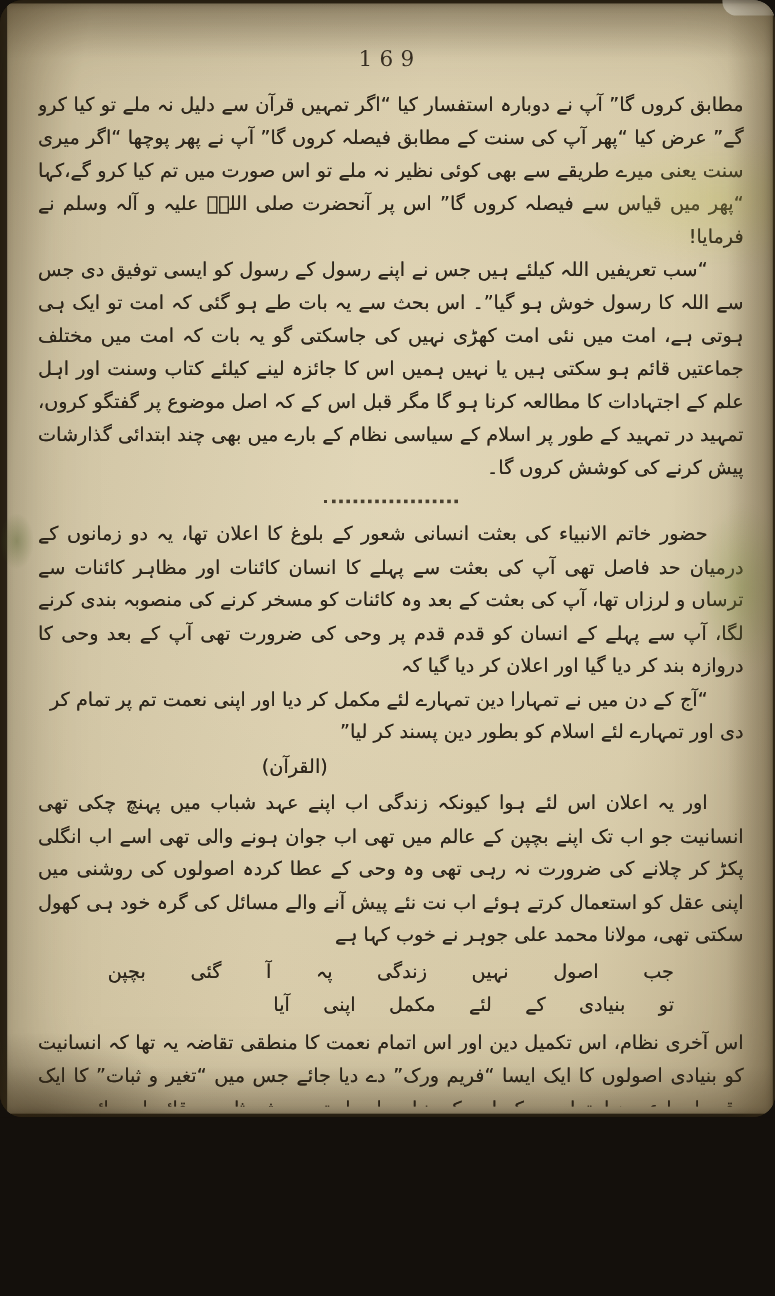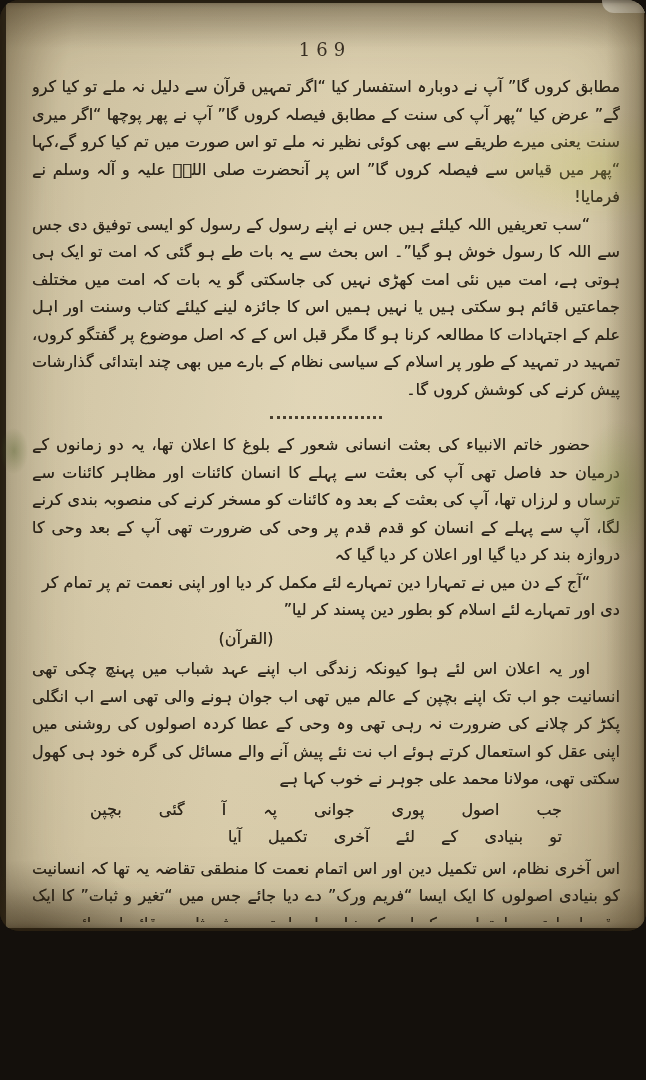--- a/index.html
+++ b/index.html
@@ -90,34 +90,34 @@
       <p class="para indent">حضور خاتم الانبیاء کی بعثت انسانی شعور کے بلوغ کا اعلان تھا، یہ دو زمانوں کے درمیان حد فاصل تھی آپ کی بعثت سے پہلے کا انسان کائنات اور مظاہر کائنات سے ترساں و لرزاں تھا، آپ کی بعثت کے بعد وہ کائنات کو مسخر کرنے کی منصوبہ بندی کرنے لگا، آپ سے پہلے کے انسان کو قدم قدم پر وحی کی ضرورت تھی آپ کے بعد وحی کا دروازہ بند کر دیا گیا اور اعلان کر دیا گیا کہ</p>
       <p class="para quote">“آج کے دن میں نے تمہارا دین تمہارے لئے مکمل کر دیا اور اپنی نعمت تم پر تمام کر دی اور تمہارے لئے اسلام کو بطور دین پسند کر لیا”</p>
       <div class="attribution">(القرآن)</div>
 
       <p class="para indent">اور یہ اعلان اس لئے ہوا کیونکہ زندگی اب اپنے عہد شباب میں پہنچ چکی تھی انسانیت جو اب تک اپنے بچپن کے عالم میں تھی اب جوان ہونے والی تھی اسے اب انگلی پکڑ کر چلانے کی ضرورت نہ رہی تھی وہ وحی کے عطا کردہ اصولوں کی روشنی میں اپنی عقل کو استعمال کرتے ہوئے اب نت نئے پیش آنے والے مسائل کی گرہ خود ہی کھول سکتی تھی، مولانا محمد علی جوہر نے خوب کہا ہے</p>
 
       <div class="poetry">
         <div class="verse">
           <span>جب</span>
           <span>اصول</span>
-          <span>پوری</span>
-          <span>جوانی</span>
+          <span>نہیں</span>
+          <span>زندگی</span>
           <span>پہ</span>
           <span>آ</span>
           <span>گئی</span>
           <span>بچپن</span>
         </div>
         <div class="verse short">
           <span>تو</span>
           <span>بنیادی</span>
           <span>کے</span>
           <span>لئے</span>
-          <span>آخری</span>
-          <span>تکمیل</span>
+          <span>مکمل</span>
+          <span>اپنی</span>
           <span>آیا</span>
         </div>
       </div>
 
       <p class="para">اس آخری نظام، اس تکمیل دین اور اس اتمام نعمت کا منطقی تقاضہ یہ تھا کہ انسانیت کو بنیادی اصولوں کا ایک ایسا “فریم ورک” دے دیا جائے جس میں “تغیر و ثبات” کا ایک وقت ایسا عمدہ اہتمام ہو کہ اس کے بنیادی اصول تو ہمیشہ ثابت و قائم اور دائم رہیں مگر تفصیلات و جزئیات میں وہ زمانے کے ارتقاء اور بدلتے ہوئے حالات میں تغیر کا وصف بھی اپنے اندر رکھتا ہو، وجہ یہ کہ اخلاق، عبادات اور معاملات میں تو اس نے</p>
     </main>
   </div>
 
   <div class="stain s-highlight-top"></div>
   <div class="stain s-green-right"></div>

